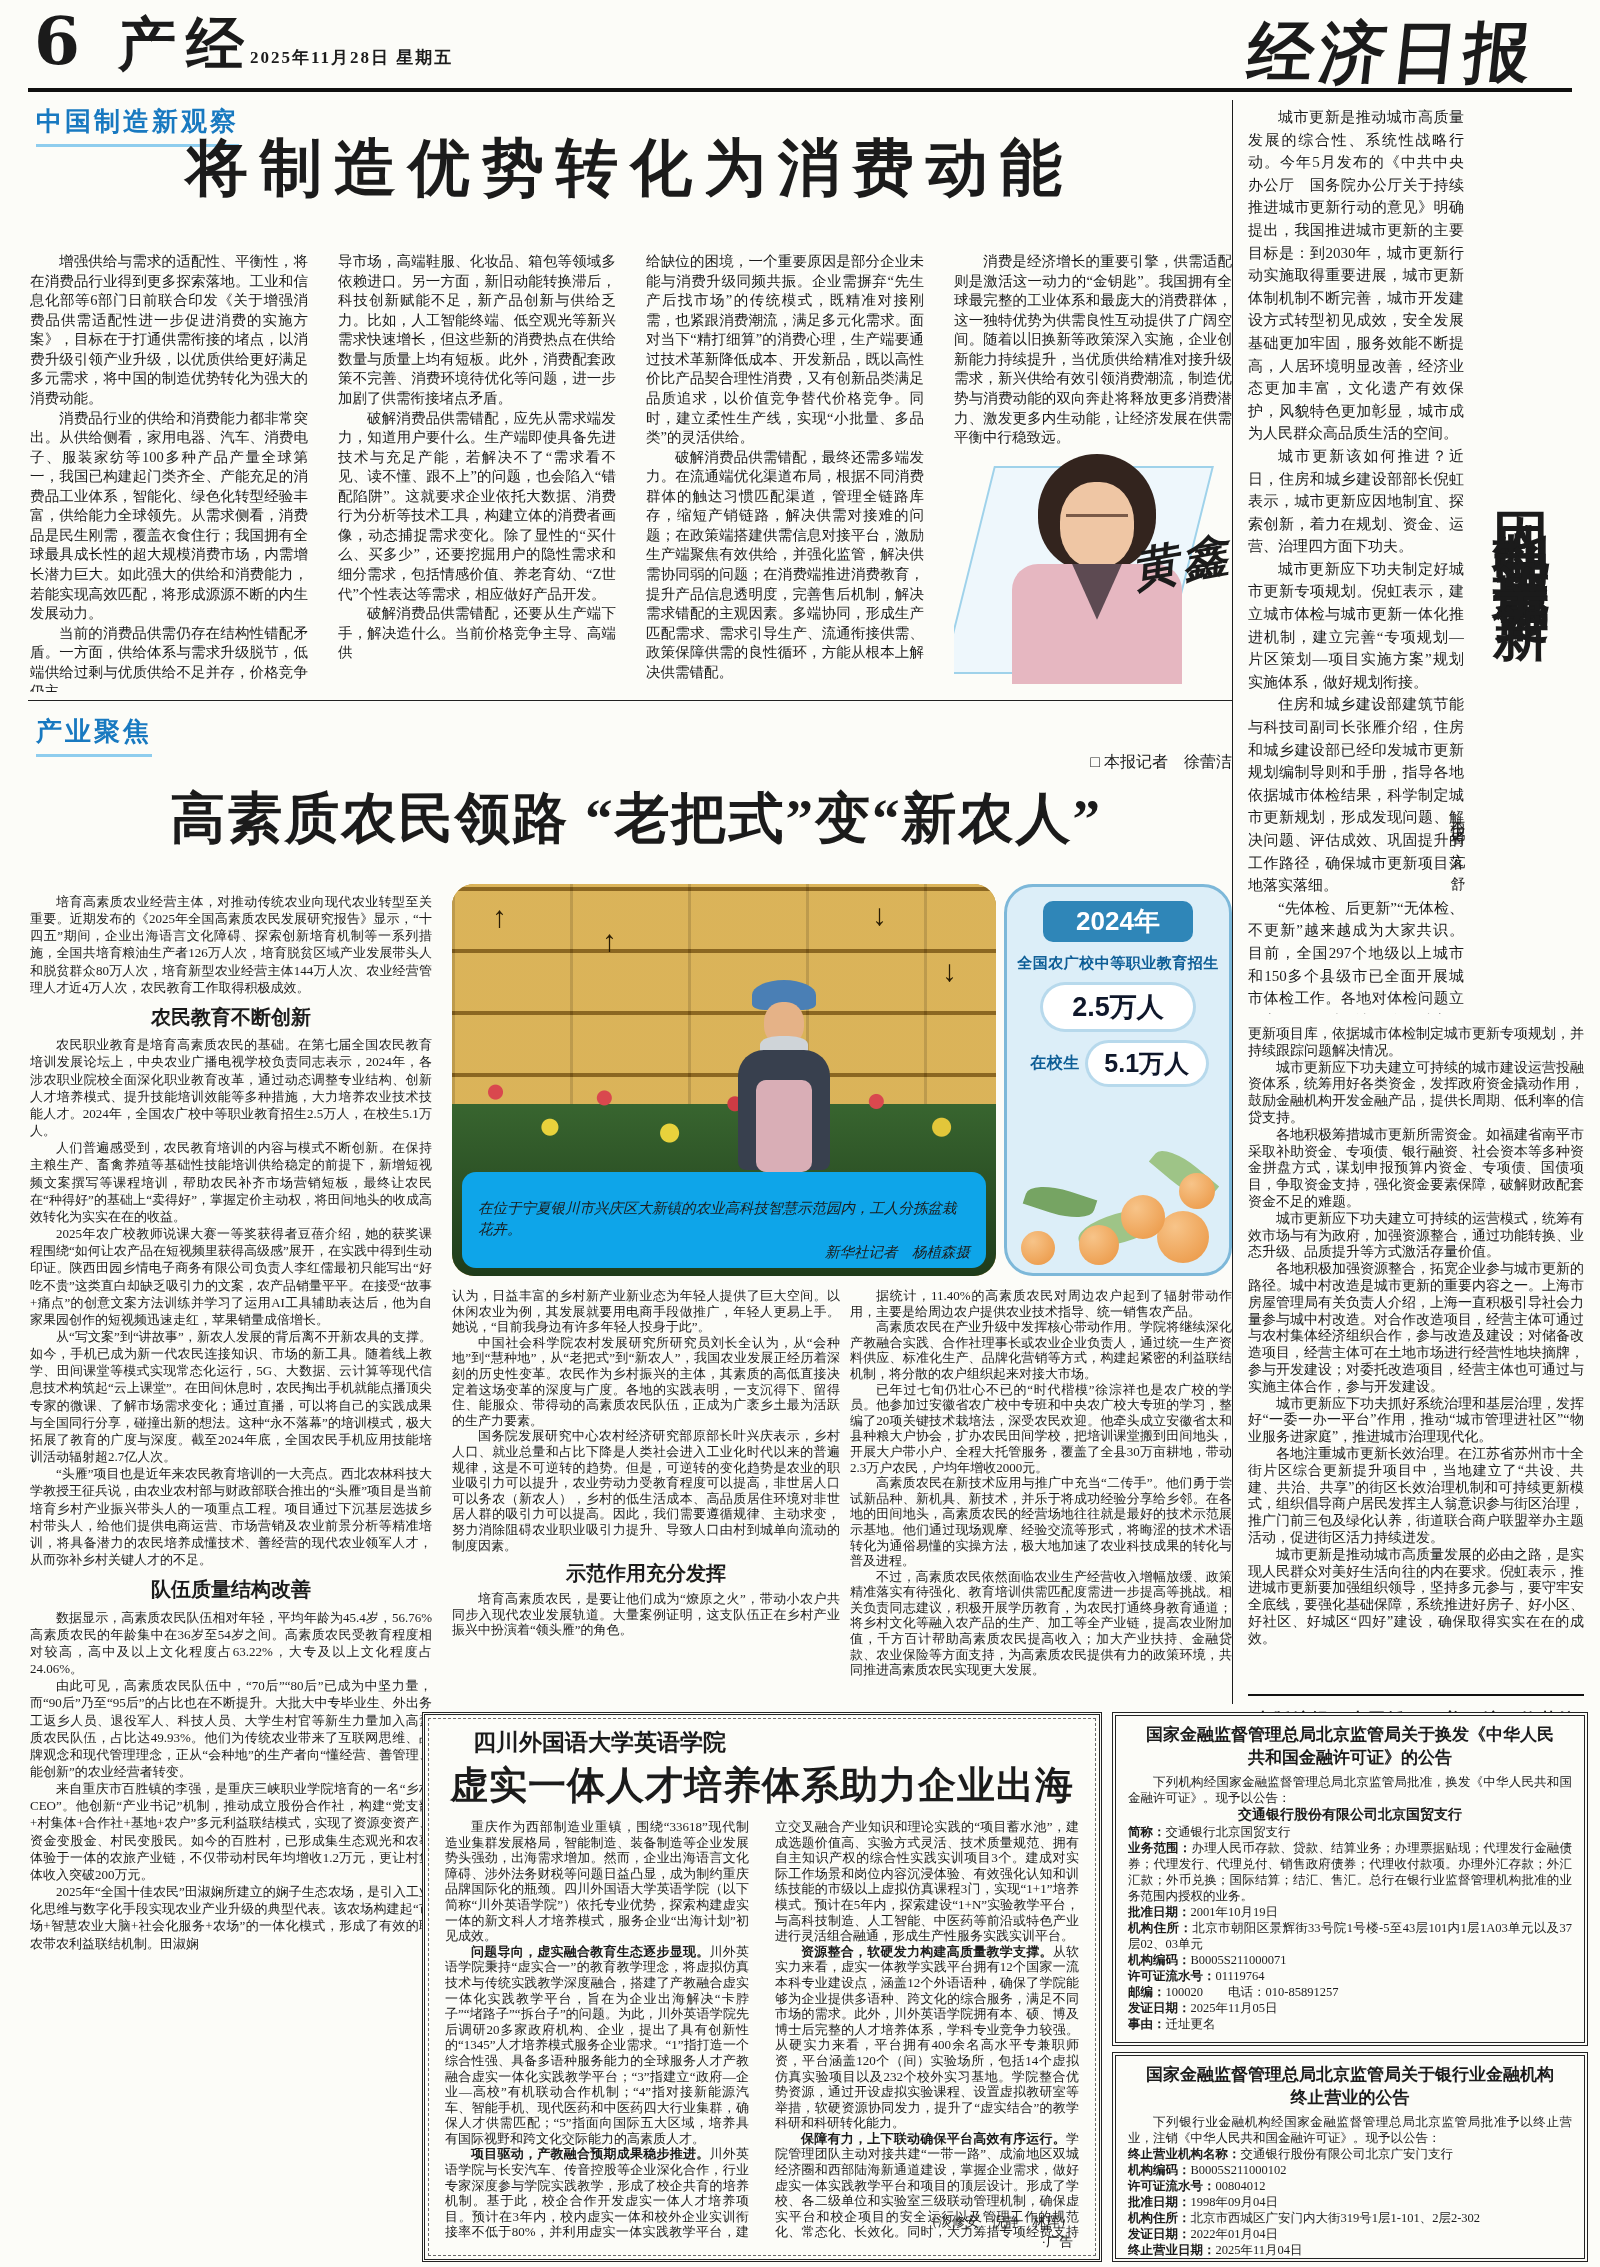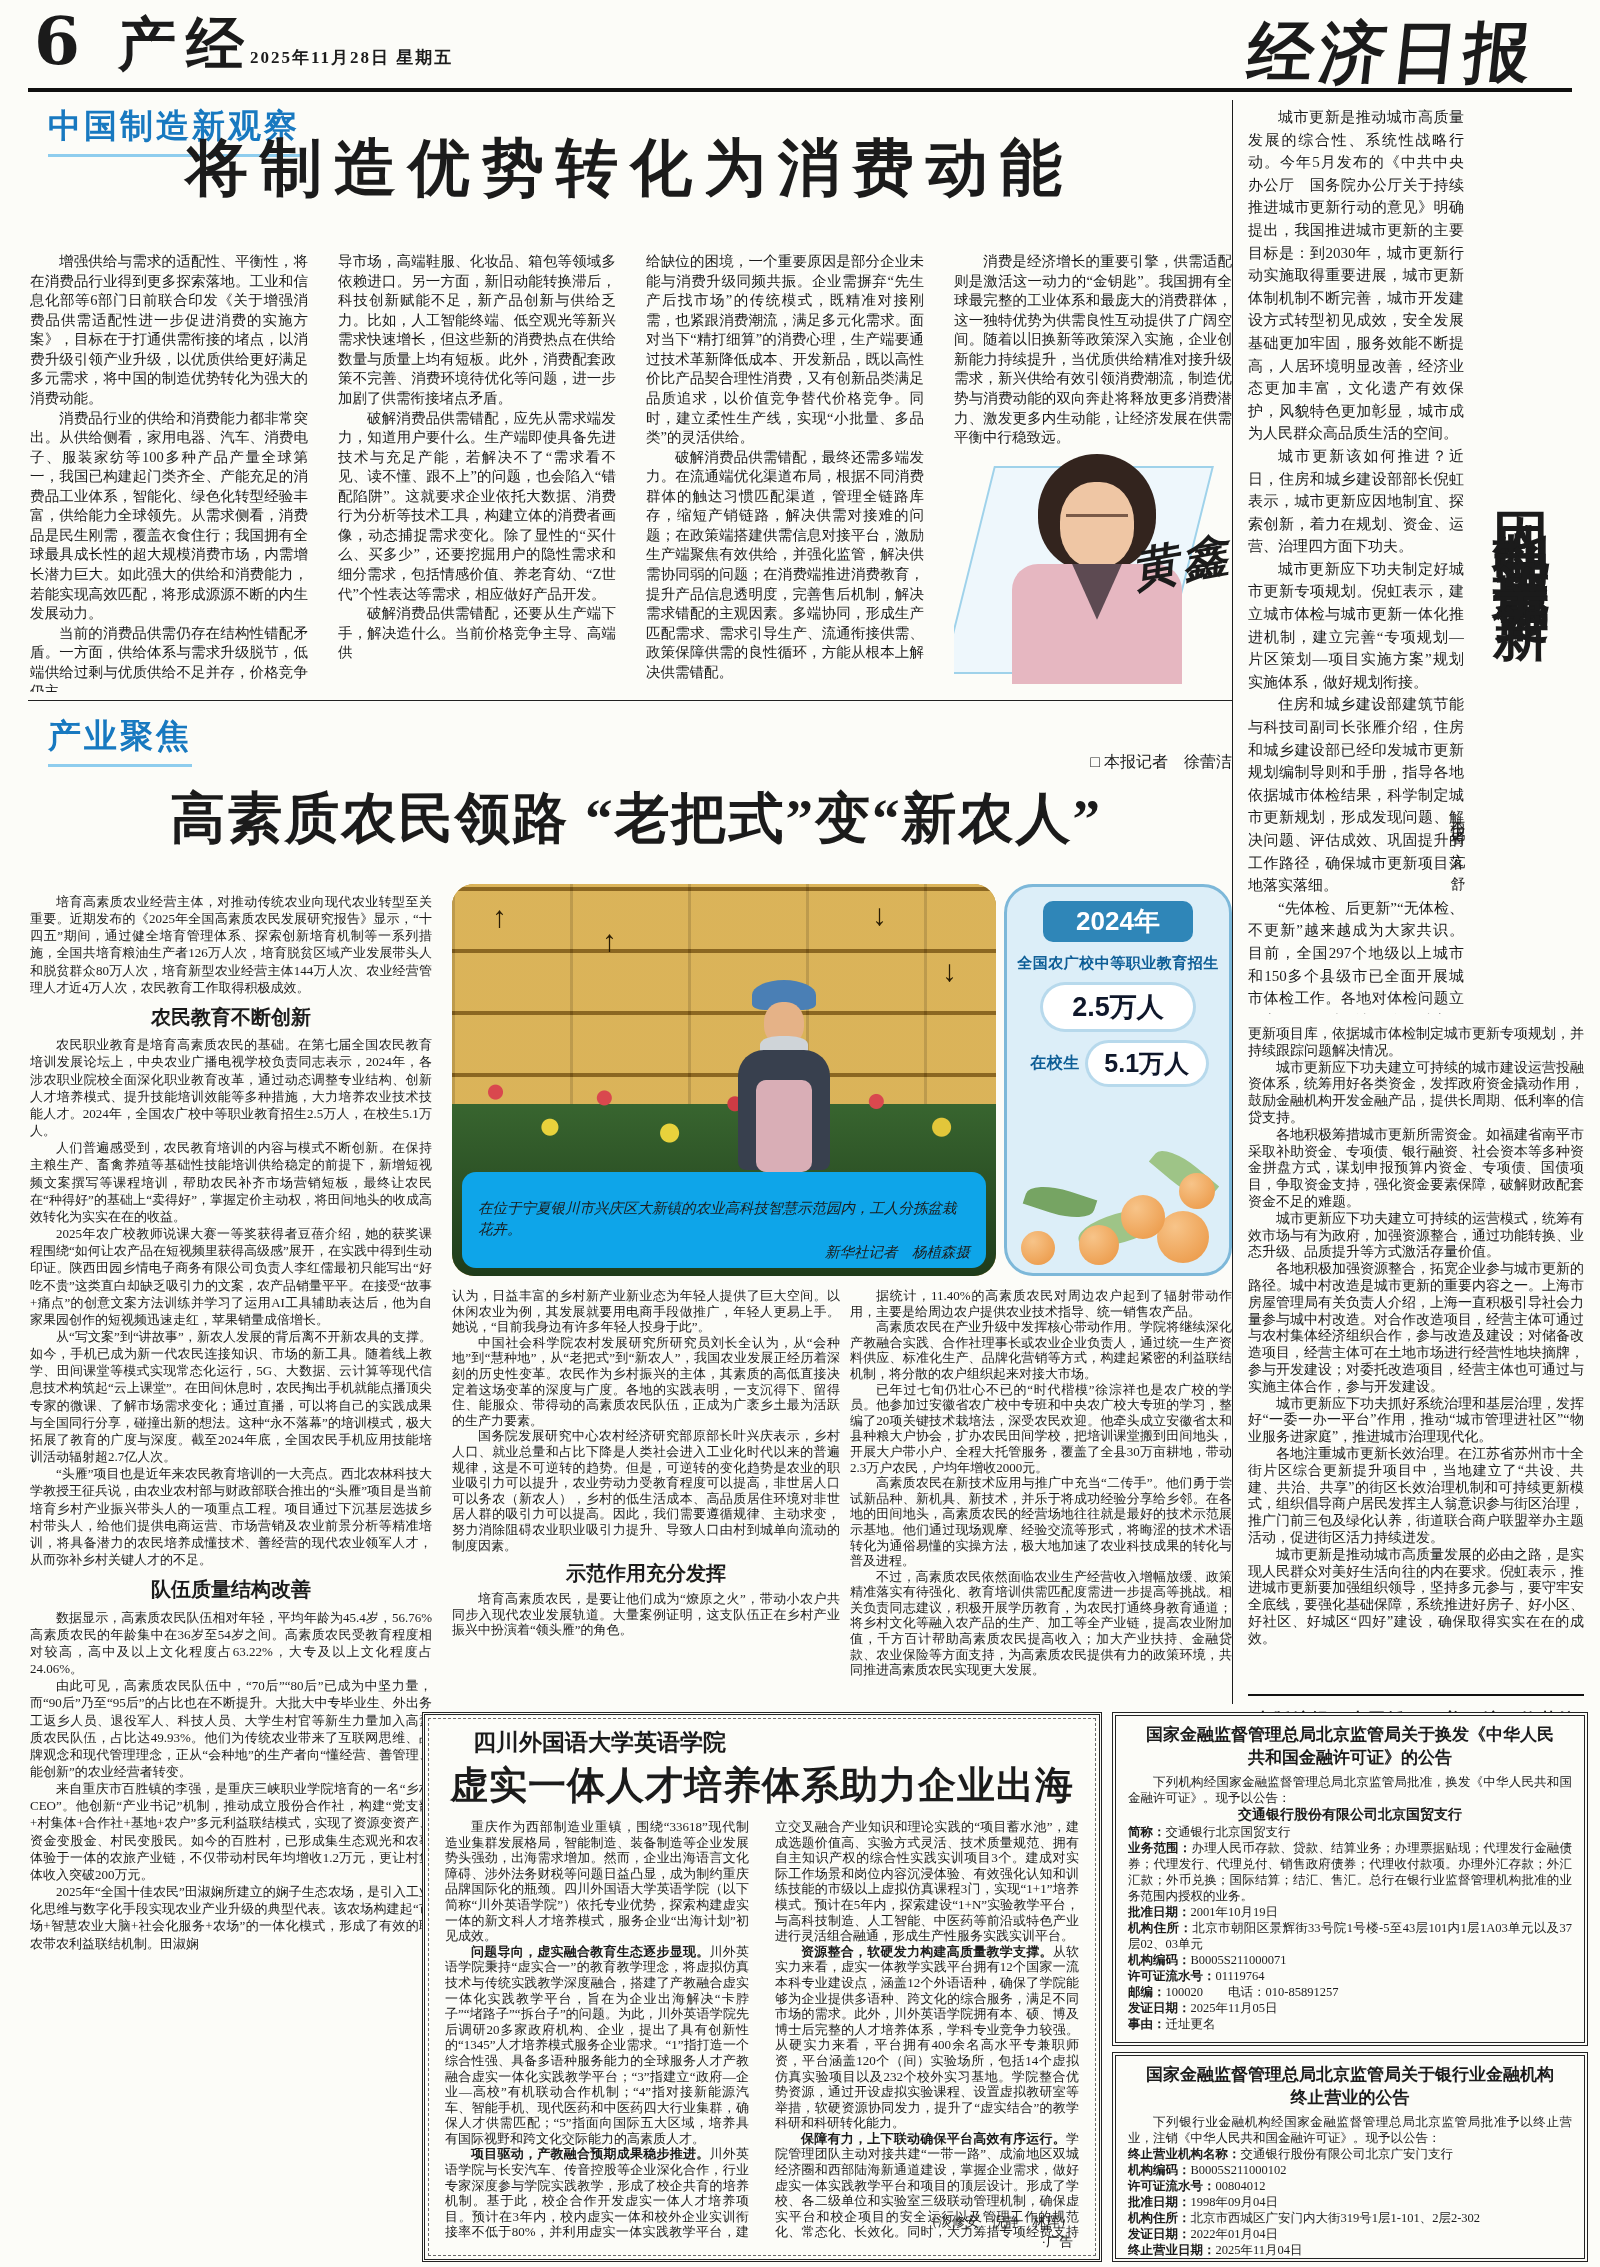--- a/index.html
+++ b/index.html
@@ -6,22 +6,22 @@
   #page{position:relative;width:1600px;height:2267px;background:#fcfcf8;color:#1b1b1b;
         font-family:"Liberation Serif","DejaVu Serif",serif;overflow:hidden;margin:0 auto;}
   .abs{position:absolute;}
   
   #pagenum{left:34px;top:2px;font-size:66px;font-weight:900;font-family:"DejaVu Serif",serif;}
   #secname{left:118px;top:6px;font-size:58px;font-weight:900;letter-spacing:10px;}
   #date{left:250px;top:46px;font-size:17px;font-weight:700;letter-spacing:2px;}
   #masthead{right:64px;top:8px;font-size:66px;font-weight:900;letter-spacing:6px;transform:skewX(-6deg);}
   #toprule{left:28px;width:1544px;top:88px;height:4px;background:#101010;}
   
-  .tag-blue{color:#1879c0;font-size:33px;font-weight:700;letter-spacing:3px;
-            border-bottom:3px solid #8ecdee;padding-bottom:5px;margin-left:12px;}
+  .tag-blue{color:#1879c0;font-size:26px;font-weight:700;letter-spacing:3px;
+            border-bottom:3px solid #8ecdee;padding-bottom:5px;}
   
   #a1tag{left:36px;top:104px;}
   #a1title{left:60px;top:126px;width:1140px;text-align:center;font-size:62px;font-weight:900;letter-spacing:12px;}
   #a1body{left:30px;top:252px;width:1202px;height:440px;display:flex;gap:30px;}
   .a1col{flex:1;font-size:14.5px;line-height:1.35;text-align:justify;overflow:hidden;}
   .colflow p{margin:0;text-indent:2em;text-align:justify;}
   .colflow p.cont{text-indent:0;}
   .subhead{text-align:center;font-weight:700;font-size:20px;margin:8px 0 6px;}
   
   #portrait{position:relative;height:232px;margin-top:4px;overflow:hidden;}
@@ -175,21 +175,21 @@
   <div class="abs" id="urban-footrule"></div>
   <div class="abs" id="urban-editor">本版编辑　吉亚矫　　美　编　倪梦婷</div>
 
   <div class="abs" id="sep1"></div>
 
   <div class="abs tag-blue" id="agtag">产业聚焦</div>
   <div class="abs" id="agbyline">□ 本报记者　徐蕾洁</div>
   <h1 class="abs" id="agtitle" style="margin:0;">高素质农民领路 “老把式”变“新农人”</h1>
 
   <div class="abs colflow" id="ag-c1">
-      <p>培育高素质农业经营主体，对推动传统农业向现代农业转型至关重要。近期发布的《2025年全国高素质农民发展研究报告》显示，“十四五”期间，通过健全培育管理体系、探索创新培育机制等一系列措施，全国共培育粮油生产者126万人次，培育脱贫区域产业发展带头人和脱贫群众80万人次，培育新型农业经营主体144万人次、农业经营管理人才近4万人次，农民教育工作取得积极成效。</p>
+      <p>培育高素质农业经营主体，对推动传统农业向现代农业转型至关重要。近期发布的《2025年全国高素质农民发展研究报告》显示，“十四五”期间，企业出海语言文化障碍、探索创新培育机制等一系列措施，全国共培育粮油生产者126万人次，培育脱贫区域产业发展带头人和脱贫群众80万人次，培育新型农业经营主体144万人次、农业经营管理人才近4万人次，农民教育工作取得积极成效。</p>
       <h3 class="subhead">农民教育不断创新</h3>
       <p>农民职业教育是培育高素质农民的基础。在第七届全国农民教育培训发展论坛上，中央农业广播电视学校负责同志表示，2024年，各涉农职业院校全面深化职业教育改革，通过动态调整专业结构、创新人才培养模式、提升技能培训效能等多种措施，大力培养农业技术技能人才。2024年，全国农广校中等职业教育招生2.5万人，在校生5.1万人。</p>
       <p>人们普遍感受到，农民教育培训的内容与模式不断创新。在保持主粮生产、畜禽养殖等基础性技能培训供给稳定的前提下，新增短视频文案撰写等课程培训，帮助农民补齐市场营销短板，最终让农民在“种得好”的基础上“卖得好”，掌握定价主动权，将田间地头的收成高效转化为实实在在的收益。</p>
       <p>2025年农广校教师说课大赛一等奖获得者豆蓓介绍，她的获奖课程围绕“如何让农产品在短视频里获得高级感”展开，在实践中得到生动印证。陕西田园乡情电子商务有限公司负责人李红儒最初只能写出“好吃不贵”这类直白却缺乏吸引力的文案，农产品销量平平。在接受“故事+痛点”的创意文案方法训练并学习了运用AI工具辅助表达后，他为自家果园创作的短视频迅速走红，苹果销量成倍增长。</p>
       <p>从“写文案”到“讲故事”，新农人发展的背后离不开新农具的支撑。如今，手机已成为新一代农民连接知识、市场的新工具。随着线上教学、田间课堂等模式实现常态化运行，5G、大数据、云计算等现代信息技术构筑起“云上课堂”。在田间休息时，农民掏出手机就能点播顶尖专家的微课、了解市场需求变化；通过直播，可以将自己的实践成果与全国同行分享，碰撞出新的想法。这种“永不落幕”的培训模式，极大拓展了教育的广度与深度。截至2024年底，全国农民手机应用技能培训活动辐射超2.7亿人次。</p>
       <p>“头雁”项目也是近年来农民教育培训的一大亮点。西北农林科技大学教授王征兵说，由农业农村部与财政部联合推出的“头雁”项目是当前培育乡村产业振兴带头人的一项重点工程。项目通过下沉基层选拔乡村带头人，给他们提供电商运营、市场营销及农业前景分析等精准培训，将具备潜力的农民培养成懂技术、善经营的现代农业领军人才，从而弥补乡村关键人才的不足。</p>
       <h3 class="subhead">队伍质量结构改善</h3>
       <p>数据显示，高素质农民队伍相对年轻，平均年龄为45.4岁，56.76%高素质农民的年龄集中在36岁至54岁之间。高素质农民受教育程度相对较高，高中及以上文化程度占63.22%，大专及以上文化程度占24.06%。</p>
       <p>由此可见，高素质农民队伍中，“70后”“80后”已成为中坚力量，而“90后”乃至“95后”的占比也在不断提升。大批大中专毕业生、外出务工返乡人员、退役军人、科技人员、大学生村官等新生力量加入高素质农民队伍，占比达49.93%。他们为传统农业带来了互联网思维、品牌观念和现代管理理念，正从“会种地”的生产者向“懂经营、善管理、能创新”的农业经营者转变。</p>
       <p>来自重庆市百胜镇的李强，是重庆三峡职业学院培育的一名“乡村CEO”。他创新“产业书记”机制，推动成立股份合作社，构建“党支部+村集体+合作社+基地+农户”多元利益联结模式，实现了资源变资产、资金变股金、村民变股民。如今的百胜村，已形成集生态观光和农事体验于一体的农旅产业链，不仅带动村民年均增收1.2万元，更让村集体收入突破200万元。</p>

